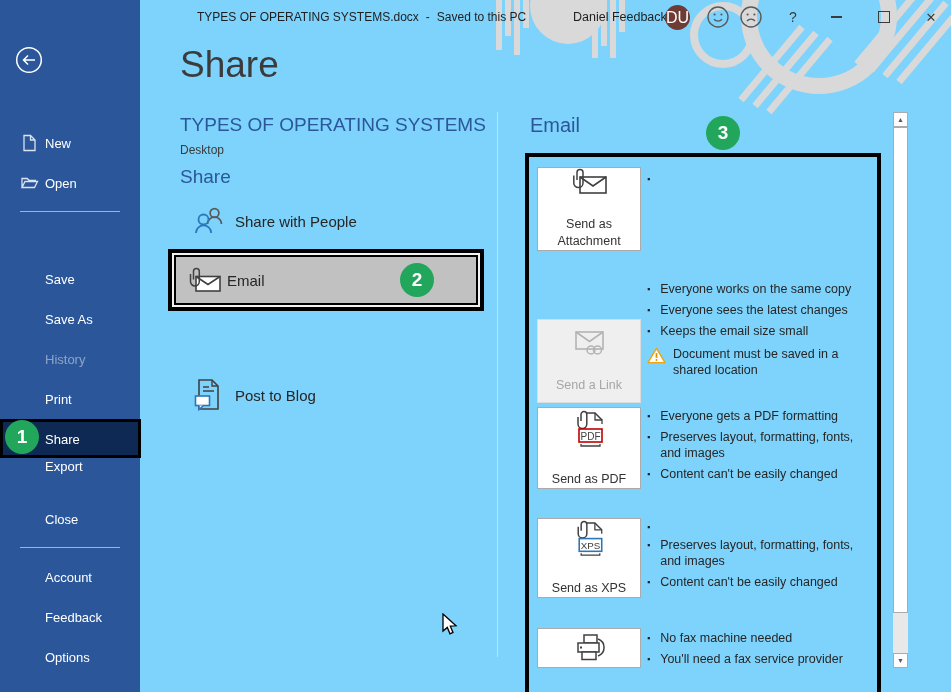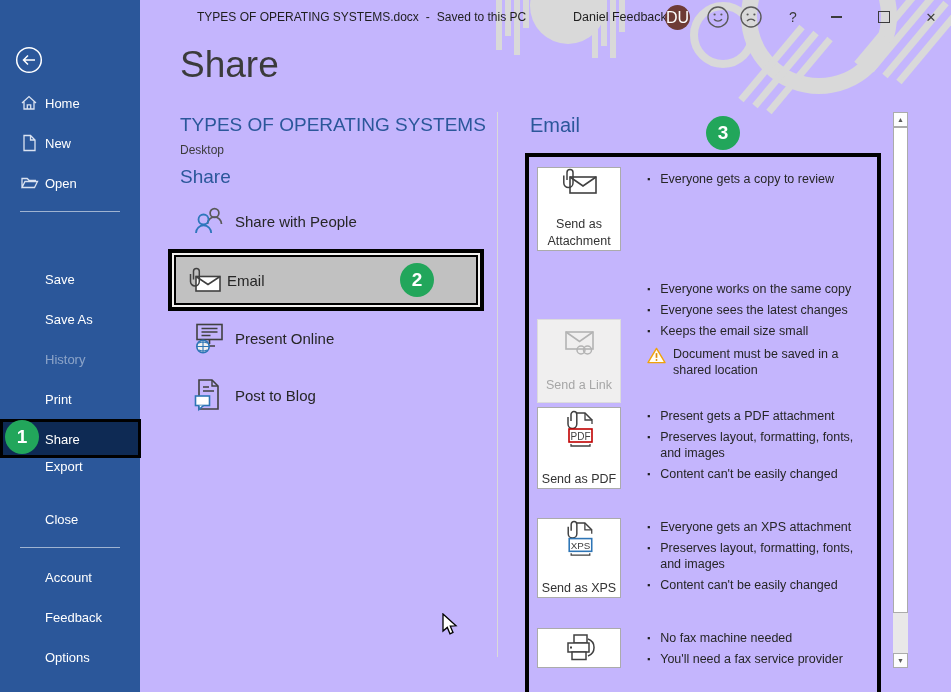--- a/index.html
+++ b/index.html
@@ -1,16 +1,16 @@
 <!DOCTYPE html>
 <html><head>
 <meta charset="utf-8">
 <style>
   html,body{margin:0;padding:0;}
-  .app{position:relative;width:951px;height:692px;overflow:hidden;background:#c4b5fd;
+  .app{position:relative;width:951px;height:692px;overflow:hidden;background:#7dd3fc;
        font-family:"Liberation Sans",sans-serif;-webkit-font-smoothing:antialiased;}
 
   
   .deco{position:absolute;inset:0;z-index:0;}
   .deco .bar{position:absolute;width:6px;background:#d9d9d9;top:0;}
   .deco .circ{position:absolute;border-radius:50%;background:#d9d9d9;}
   .deco .ring{position:absolute;border-radius:50%;border:8px solid #d9d9d9;background:transparent;}
   .deco .stripe{position:absolute;width:7px;height:95px;background:#d9d9d9;transform:rotate(40deg);}
 
   
@@ -58,21 +58,21 @@
   .email-frame{position:absolute;left:168px;top:249px;width:304px;border:4px solid #000;
                padding:2px;background:#f2f1f0;z-index:2;}
   .email-row{position:relative;height:46px;border:2px solid #000;background:#c1c1c1;cursor:pointer;}
   .email-row svg{position:absolute;left:12px;top:50%;transform:translateY(-50%);}
   .email-row .lbl{position:absolute;left:51px;top:50%;transform:translateY(-50%);font-size:15px;color:#262626;}
   .email-row .badge{position:absolute;right:42px;top:50%;transform:translateY(-50%);}
 
   
   .email-title{position:absolute;left:530px;top:114px;font-size:20px;color:#2b579a;z-index:2;}
   .email-box{position:absolute;left:525px;top:153px;width:348px;height:600px;border:4px solid #000;z-index:2;}
-  .send-btn{position:absolute;left:8px;width:84px;background:#fff;border:1px solid #ababab;
+  .send-btn{position:absolute;left:8px;width:104px;background:#fff;border:1px solid #ababab;
             display:flex;flex-direction:column;align-items:center;justify-content:center;
             cursor:pointer;box-sizing:border-box;gap:14px;}
   .send-btn .blabel{font-size:12.5px;color:#333;text-align:center;line-height:1.35;margin-top:6px;}
   .send-btn.disabled{background:#f0efef;border-color:#dcdcdc;margin-top:40px;}
   .send-btn.disabled .blabel{color:#a6a6a6;}
 
   .bullets{position:absolute;left:118px;width:228px;}
   .b-item{display:flex;margin-bottom:5px;}
   .blt{font-size:9px;color:#1a1a1a;margin:3px 10px 0 0;flex:0 0 auto;}
   .b-txt{font-size:12.5px;color:#262626;line-height:16px;}
@@ -153,26 +153,20 @@
   </div>
 
   <div class="sidebar">
     <div class="back-btn">
       <svg width="28" height="28" viewBox="0 0 28 28">
         <circle cx="14" cy="14" r="12.3" fill="none" stroke="#fff" stroke-width="1.5"></circle>
         <path d="M20 14 H9 M13 9.5 L8.5 14 L13 18.5" fill="none" stroke="#fff" stroke-width="1.5"></path>
       </svg>
     </div>
 
-    <div class="sb-item" style="top:83px">
-      <svg width="18" height="18" viewBox="0 0 18 18">
-        <path d="M2 9 L9 2.6 L16 9 M4 7.8 V15 h10 V7.8 M7.3 15 v-4.2 h3.4 V15" fill="none" stroke="#dbe3f1" stroke-width="1.3"></path>
-      </svg>
-      <span class="lbl">Home</span>
-    </div>
     <div class="sb-item" style="top:123px">
       <svg width="18" height="18" viewBox="0 0 18 18">
         <path d="M4 1.5 h6.5 L15 6 v10.5 H4 Z M10.5 1.5 V6 H15" fill="none" stroke="#dbe3f1" stroke-width="1.3"></path>
       </svg>
       <span class="lbl">New</span>
     </div>
     <div class="sb-item" style="top:163px">
       <svg width="19" height="18" viewBox="0 0 19 18">
         <path d="M2 13.5 V4.5 h5.2 l1.8 1.8 H16 M2 13.5 L5 7.5 h12.5 L14.5 13.5 Z" fill="none" stroke="#dbe3f1" stroke-width="1.3"></path>
       </svg>
@@ -241,30 +235,20 @@
       <svg width="34" height="27" viewBox="0 0 34 27">
         <rect x="8" y="10" width="24" height="14.5" fill="#fff" stroke="#404040" stroke-width="1.6"></rect>
         <path d="M8 10 L20 18 L32 10" fill="none" stroke="#404040" stroke-width="1.6"></path>
         <path d="M5.5 13 V4.8 a2.9 2.9 0 0 1 5.8 0 V15 a4.4 4.4 0 0 1 -8.8 0 V7.5" fill="none" stroke="#404040" stroke-width="1.5"></path>
       </svg>
       <span class="lbl">Email</span>
       <div class="badge">2</div>
     </div>
   </div>
 
-  <div class="opt-row" style="top:316px">
-    <svg width="34" height="33" viewBox="0 0 34 33">
-      <rect x="4" y="3" width="25" height="15" fill="none" stroke="#404040" stroke-width="1.6"></rect>
-      <path d="M8.5 7 h16 M8.5 10.5 h16 M8.5 14 h9" stroke="#404040" stroke-width="1.3"></path>
-      <path d="M16.5 18 v4.5 M11 24.5 h11" stroke="#404040" stroke-width="1.6"></path>
-      <circle cx="10" cy="25" r="6.2" fill="#f2f1f0" stroke="#2e75b6" stroke-width="1.6"></circle>
-      <path d="M4 25 h12 M10 19 v12 M6 21.5 a9 9 0 0 1 8 0 M6 28.5 a9 9 0 0 0 8 0" fill="none" stroke="#2e75b6" stroke-width="1.1"></path>
-    </svg>
-    <span class="lbl">Present Online</span>
-  </div>
 
   <div class="opt-row" style="top:373px">
     <svg width="30" height="34" viewBox="0 0 30 34">
       <path d="M6 2 h13 l6 6 v23 H6 Z" fill="none" stroke="#404040" stroke-width="1.6"></path>
       <path d="M19 2 v6 h6" fill="none" stroke="#404040" stroke-width="1.4"></path>
       <path d="M10 9 h6 M10 13 h11" stroke="#404040" stroke-width="1.3"></path>
       <rect x="2.5" y="18" width="14" height="9.5" fill="#fff" stroke="#2e75b6" stroke-width="1.6"></rect>
       <path d="M6 27.5 v4 l4.5 -4" fill="#fff" stroke="#2e75b6" stroke-width="1.6"></path>
     </svg>
     <span class="lbl">Post to Blog</span>
@@ -279,21 +263,20 @@
       <svg width="38" height="28" viewBox="0 0 38 28">
         <rect x="10" y="9" width="26" height="16" fill="#fff" stroke="#404040" stroke-width="1.6"></rect>
         <path d="M10 9 L23 18 L36 9" fill="none" stroke="#404040" stroke-width="1.6"></path>
         <path d="M7 12 V4.5 a3 3 0 0 1 6 0 V15 a4.6 4.6 0 0 1 -9.2 0 V7.5" fill="none" stroke="#404040" stroke-width="1.5"></path>
       </svg>
       <div class="blabel">Send as Attachment</div>
     </div>
     <div class="bullets" style="top:14px">
       <div class="b-item">
           <span class="blt">▪</span>
-        <span class="b-txt">Everyone gets a copy to review</span>
         </div>
     </div>
 
     <div class="send-btn disabled" style="top:122px;height:84px">
       <svg width="36" height="28" viewBox="0 0 36 28">
         <rect x="5" y="3" width="27" height="17" fill="none" stroke="#b3b3b3" stroke-width="1.6"></rect>
         <path d="M5 3 L18.5 12.5 L32 3" fill="none" stroke="#b3b3b3" stroke-width="1.6"></path>
         <circle cx="20" cy="21" r="4" fill="none" stroke="#b3b3b3" stroke-width="1.5"></circle>
         <circle cx="26.5" cy="21" r="4" fill="none" stroke="#b3b3b3" stroke-width="1.5"></circle>
       </svg>
@@ -329,21 +312,21 @@
         <path d="M14 12 V5.5 a2.9 2.9 0 0 1 5.8 0 V15 a4.4 4.4 0 0 1 -8.8 0 V8" fill="none" stroke="#404040" stroke-width="1.5"></path>
         <rect x="12" y="20" width="23" height="13" fill="#fff" stroke="#c00000" stroke-width="1.6"></rect>
         <text x="23.5" y="30.5" text-anchor="middle" font-size="10" fill="#404040">PDF</text>
         <path d="M14 35 v2 h19 v-2" fill="none" stroke="#404040" stroke-width="1.3"></path>
       </svg>
       <div class="blabel">Send as PDF</div>
     </div>
     <div class="bullets" style="top:251px">
       <div class="b-item">
           <span class="blt">▪</span>
-        <span class="b-txt">Present gets a PDF attachment</span>
+        <span class="b-txt">Everyone gets a PDF formatting</span>
         </div>
       <div class="b-item">
           <span class="blt">▪</span>
         <span class="b-txt">Preserves layout, formatting, fonts, and images</span>
         </div>
       <div class="b-item">
           <span class="blt">▪</span>
         <span class="b-txt">Content can't be easily changed</span>
         </div>
     </div>
@@ -355,21 +338,20 @@
         <path d="M14 12 V5.5 a2.9 2.9 0 0 1 5.8 0 V15 a4.4 4.4 0 0 1 -8.8 0 V8" fill="none" stroke="#404040" stroke-width="1.5"></path>
         <rect x="12" y="20" width="23" height="13" fill="#fff" stroke="#2e75b6" stroke-width="1.6"></rect>
         <text x="23.5" y="30.5" text-anchor="middle" font-size="10" fill="#404040">XPS</text>
         <path d="M14 35 v2 h19 v-2" fill="none" stroke="#404040" stroke-width="1.3"></path>
       </svg>
       <div class="blabel">Send as XPS</div>
     </div>
     <div class="bullets" style="top:362px">
       <div class="b-item">
           <span class="blt">▪</span>
-        <span class="b-txt">Everyone gets an XPS attachment</span>
         </div>
       <div class="b-item">
           <span class="blt">▪</span>
         <span class="b-txt">Preserves layout, formatting, fonts, and images</span>
         </div>
       <div class="b-item">
           <span class="blt">▪</span>
         <span class="b-txt">Content can't be easily changed</span>
         </div>
     </div>

